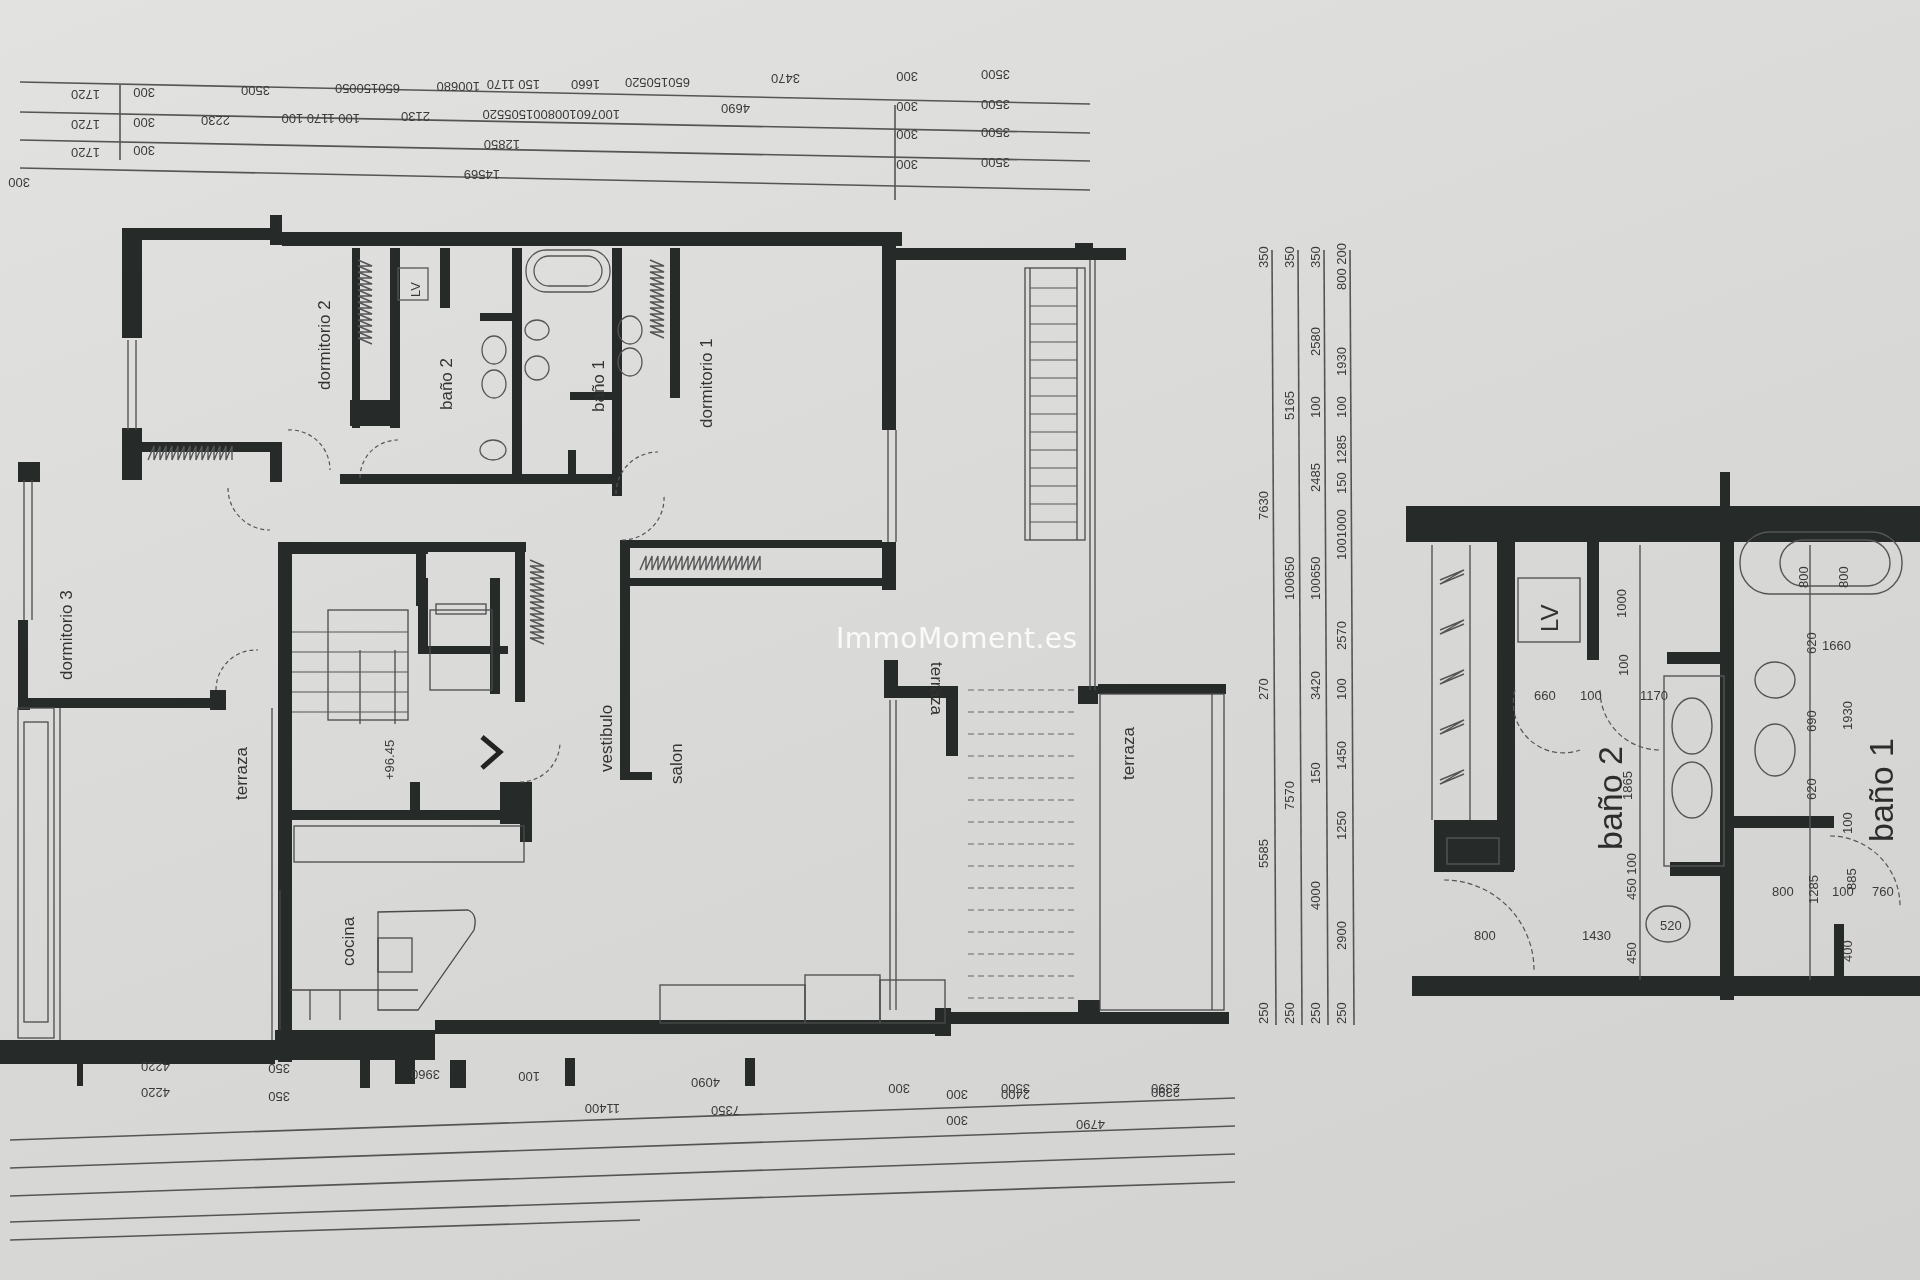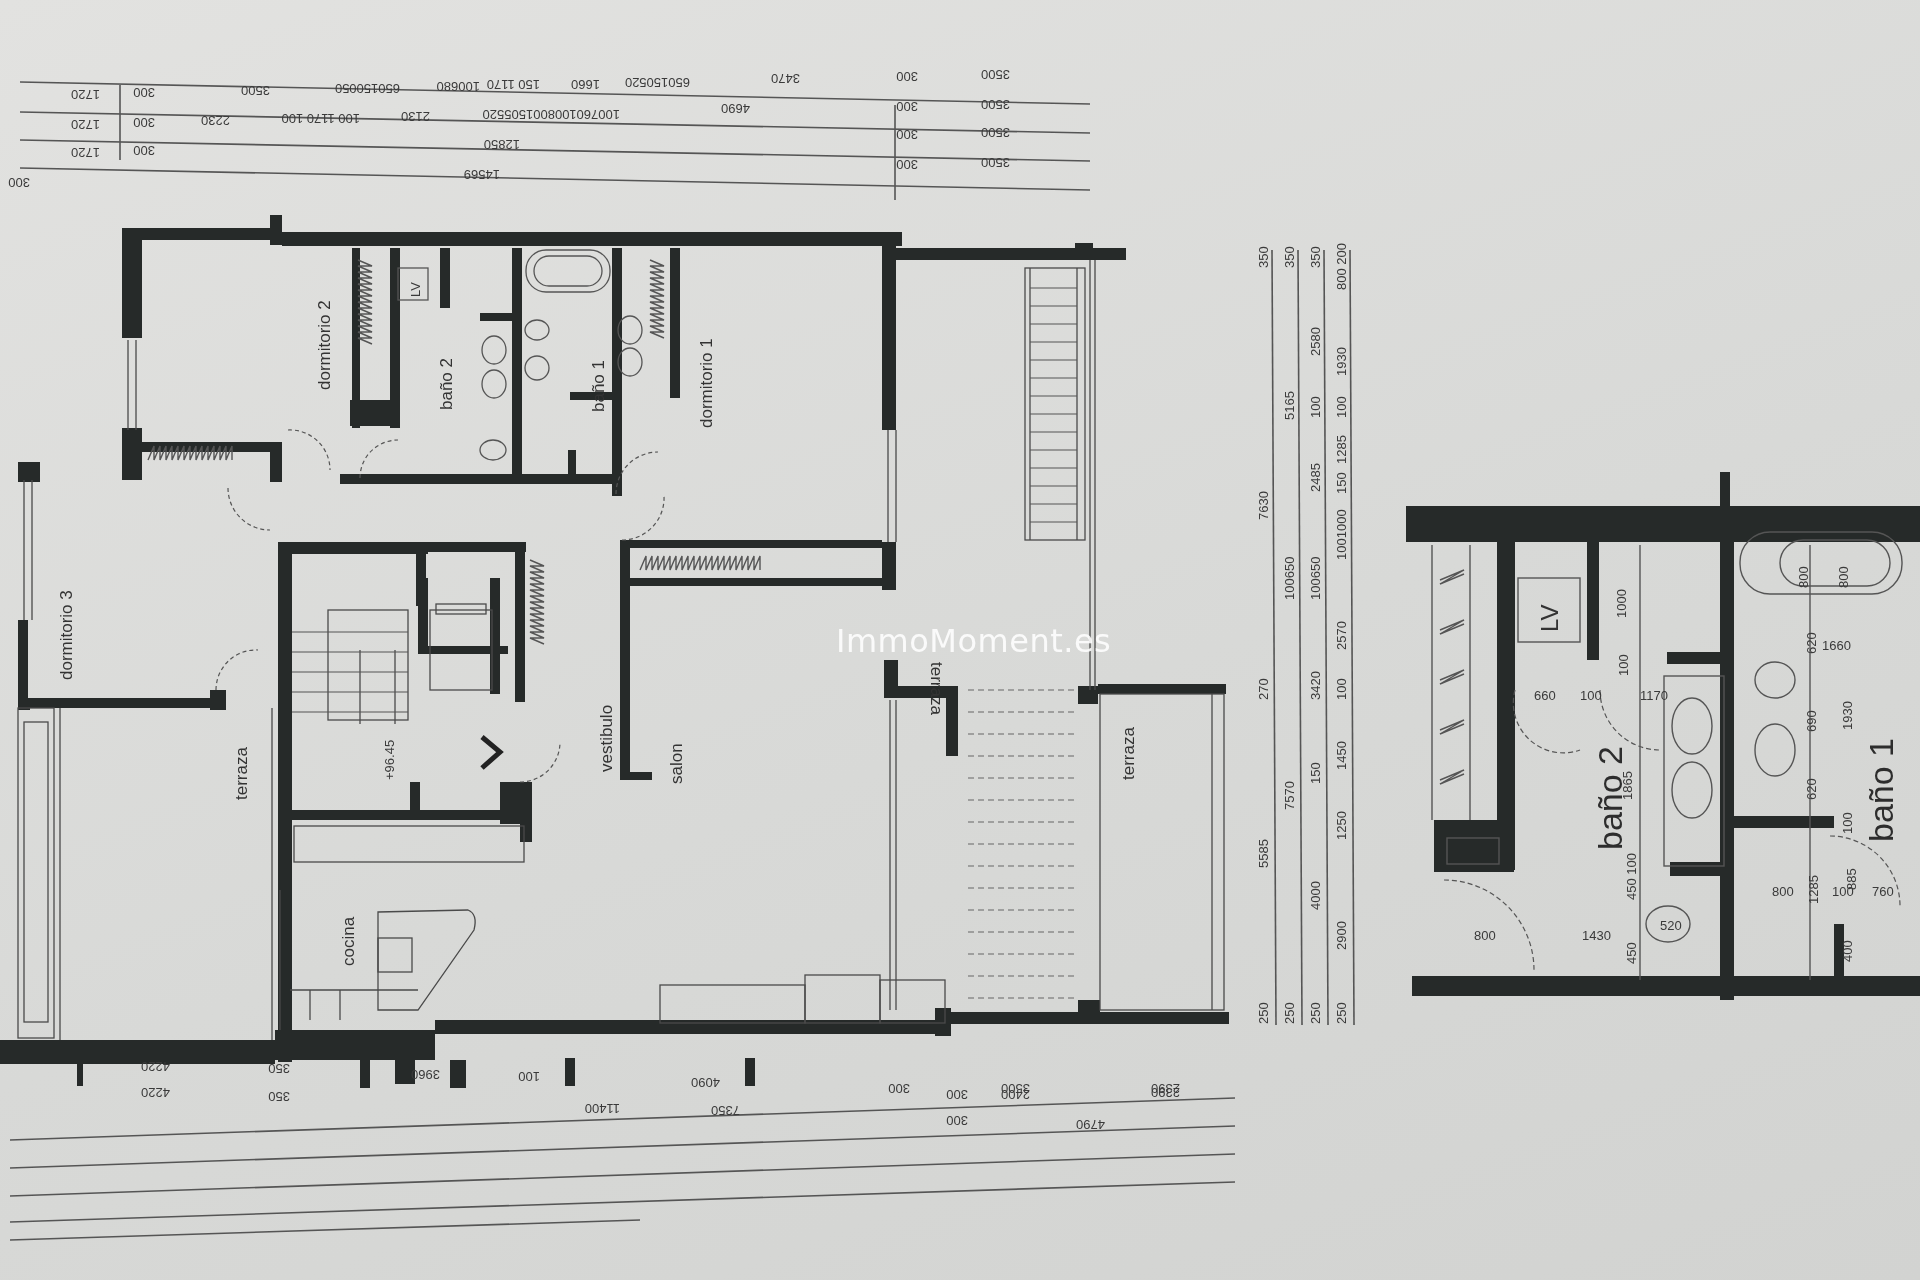--- a/index.html
+++ b/index.html
@@ -3,21 +3,21 @@
 <meta charset="utf-8">
 <style>
   html,body{margin:0;padding:0;}
   body{width:1920px;height:1280px;background:#dcdcda;overflow:hidden;position:relative;font-family:"Liberation Sans",sans-serif;}
   .paper{position:absolute;left:0;top:0;width:1920px;height:1280px;
     background:linear-gradient(160deg,#e2e2e0 0%,#d8d9d7 55%,#d2d3d1 100%);}
   svg{position:absolute;left:0;top:0;}
   .dim{font-family:"Liberation Sans",sans-serif;font-size:13px;fill:#3a3a3a;}
   .room{font-family:"Liberation Sans",sans-serif;font-size:17px;fill:#333;}
   .roombig{font-family:"Liberation Sans",sans-serif;font-size:34px;fill:#2d2d2d;}
-  .watermark{position:absolute;left:836px;top:622px;font-size:32px;color:#ffffff;opacity:.88;
+  .watermark{position:absolute;left:836px;top:622px;font-size:28px;color:#ffffff;opacity:.88;
     font-family:"DejaVu Sans",sans-serif;letter-spacing:0.5px;}
 </style>
 </head>
 <body>
 
 <div class="paper"></div>
 
 <svg width="1920" height="1280" viewBox="0 0 1920 1280">
 
   <g stroke="#555" stroke-width="1.6" fill="none">

